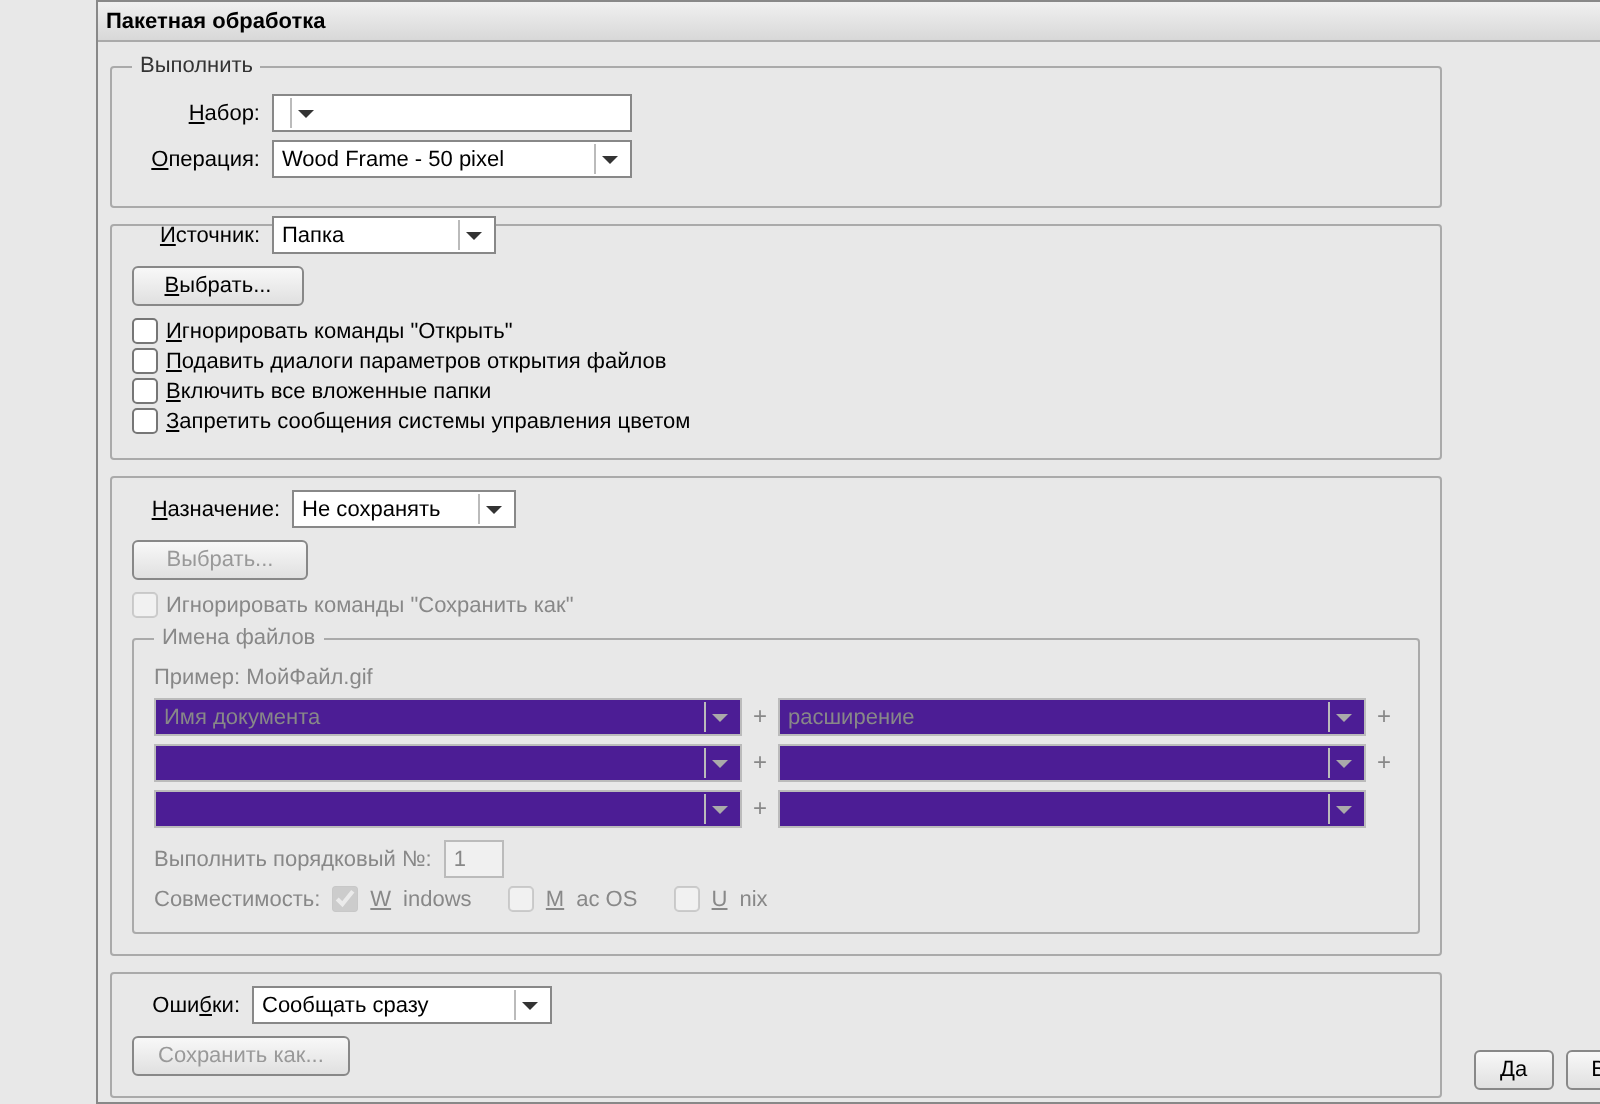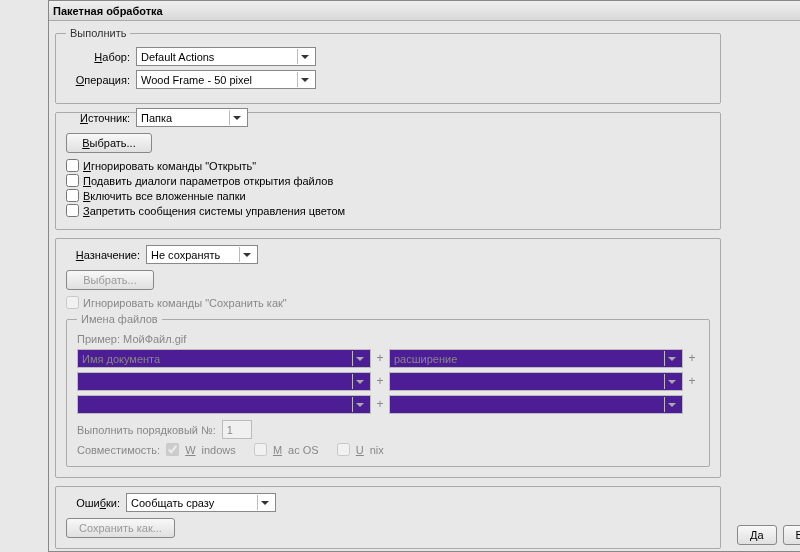--- a/index.html
+++ b/index.html
@@ -167,21 +167,20 @@
   </div>
 
   <div class="body">
     <div class="left-col">
 
       <fieldset class="group">
         <legend>Выполнить</legend>
         <div class="row">
           <label class="fld"><span class="underline">Н</span><span></span>абор:</label>
           <div class="select" style="width:180px">
-            <span class="sel-text">Default Actions</span>
             <span class="caret"></span>
           </div>
         </div>
         <div class="row">
           <label class="fld"><span class="underline">О</span>перация:</label>
           <div class="select" style="width:180px">
             <span class="sel-text">Wood Frame - 50 pixel</span>
             <span class="caret"></span>
           </div>
         </div>

